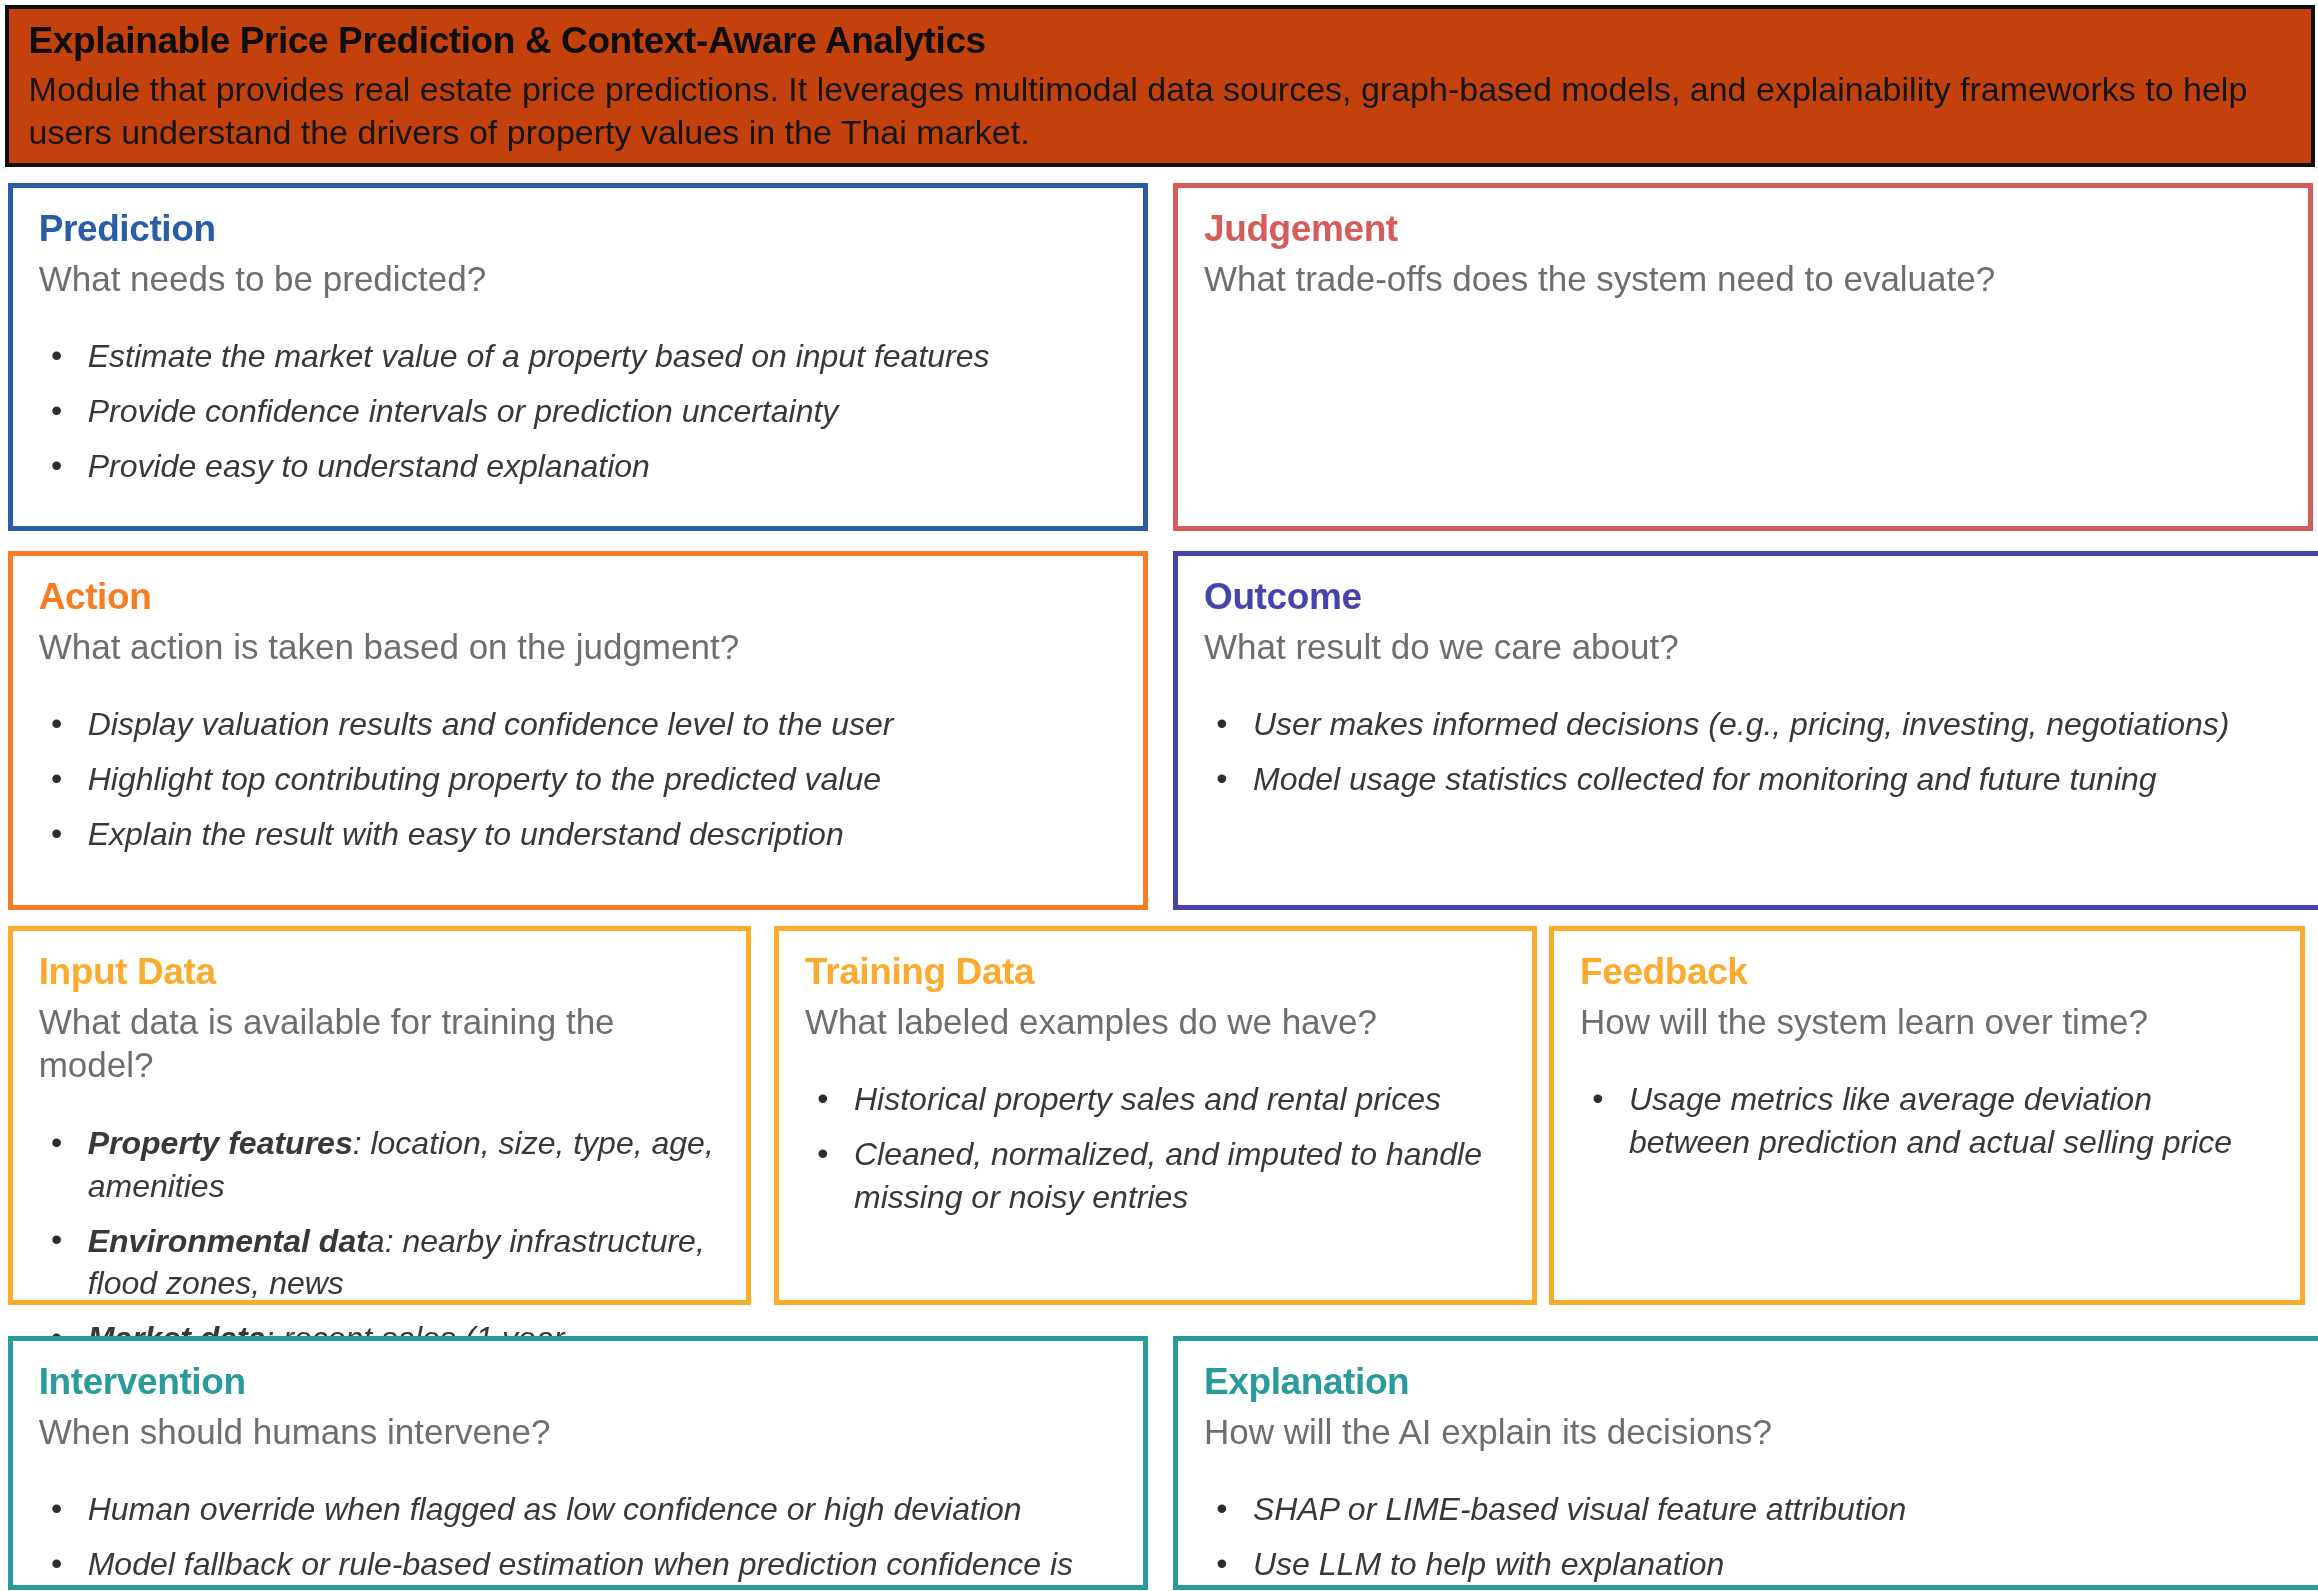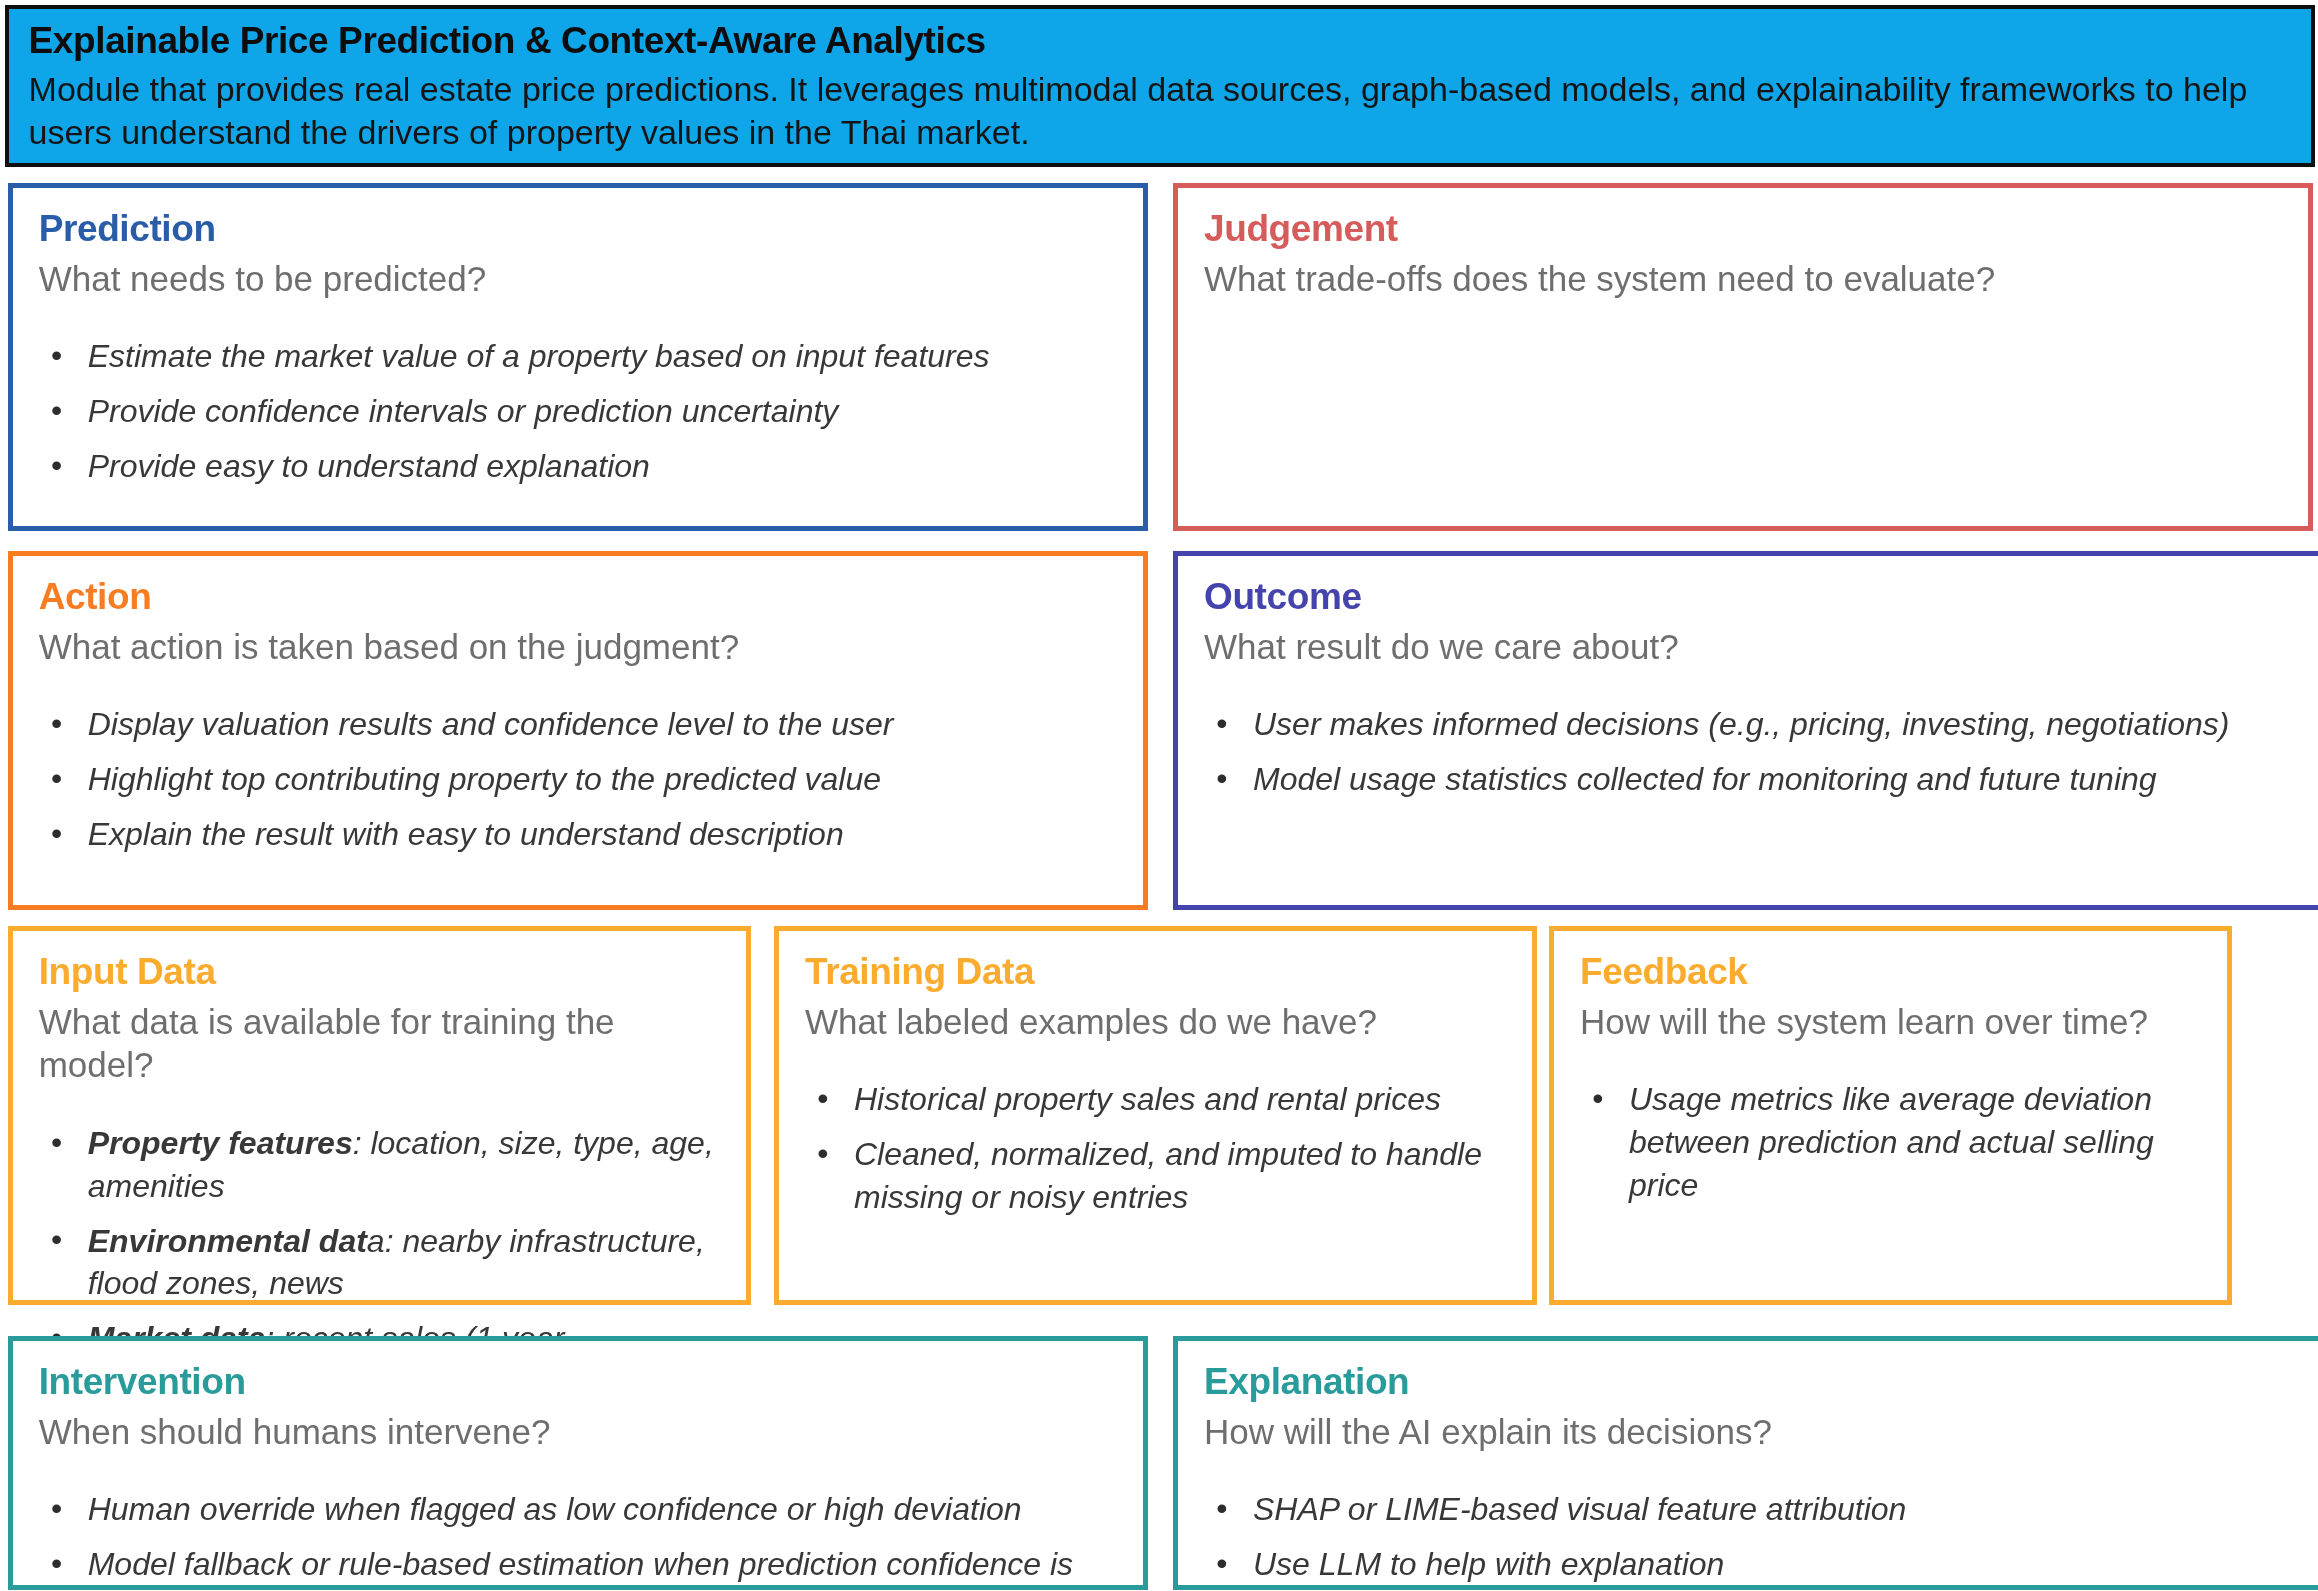--- a/index.html
+++ b/index.html
@@ -10,21 +10,21 @@
     overflow: hidden;
   }
 
   
   .header {
     position: absolute;
     left: 4.6px; top: 4.6px;
     width: 2310px; height: 162px;
     border: 4.6px solid #0f0f0f;
     box-sizing: border-box;
-    background: #0ea5e9;
+    background: #c2410c;
     padding: 12.3px 20px;
   }
   .header h1 {
     margin: 0 0 6.2px 0;
     font-size: 37px; line-height: 1.1;
     font-weight: 700; color: #0d0d0d;
     letter-spacing: -0.4px;
   }
   .header p {
     margin: 0;
@@ -71,21 +71,21 @@
 
   
   .pos-prediction  { left: 7.7px;   top: 183px;  width: 1140px; height: 348px; }
   .pos-judgement   { left: 1173px; top: 183px;  width: 1140px; height: 348px; }
   
   .pos-action      { left: 7.7px;   top: 551px;  width: 1140px; height: 359px; }
   .pos-outcome     { left: 1173px; top: 551px;  width: 1252px; height: 359px; }
   
   .pos-input-data    { left: 7.7px;   top: 926px; width: 743px;  height: 379px; }
   .pos-training-data { left: 774px; top: 926px; width: 763px;  height: 379px; }
-  .pos-feedback      { left: 1549px; top: 926px; width: 683px;  height: 379px; }
+  .pos-feedback      { left: 1549px; top: 926px; width: 756px;  height: 379px; }
   
   .pos-intervention { left: 7.7px;   top: 1336px; width: 1140px; height: 254px; }
   .pos-explanation  { left: 1173px; top: 1336px; width: 1205px; height: 254px; }
 </style>
 </head>
 <body>
 
 <header class="header">
   <h1>Explainable Price Prediction &amp; Context-Aware Analytics</h1>
   <p>Module that provides real estate price predictions. It leverages multimodal data sources, graph-based models, and explainability frameworks to help users understand the drivers of property values in the Thai market.</p>

